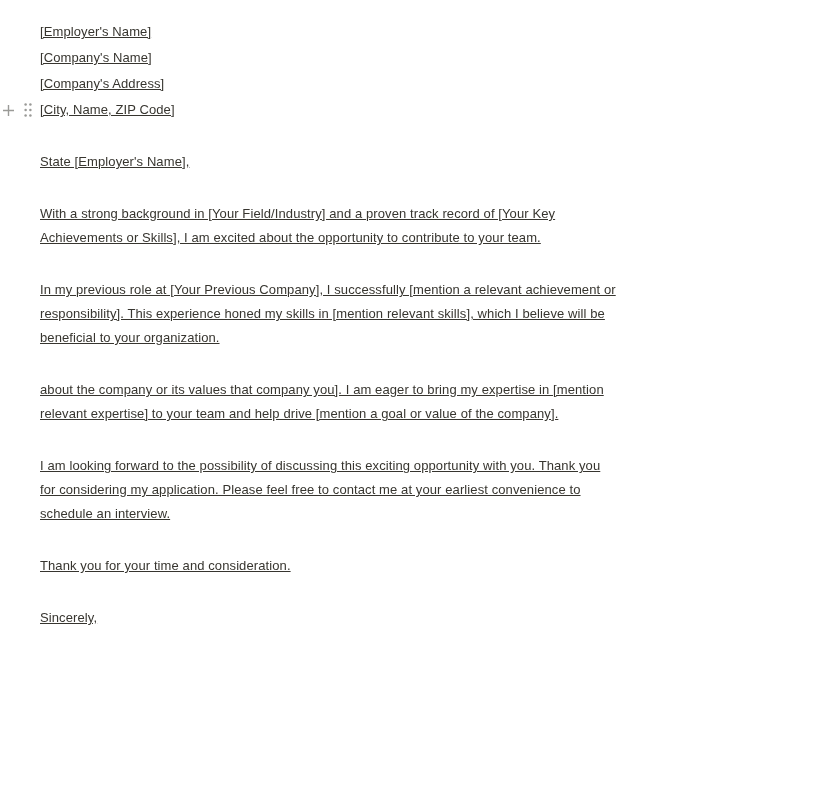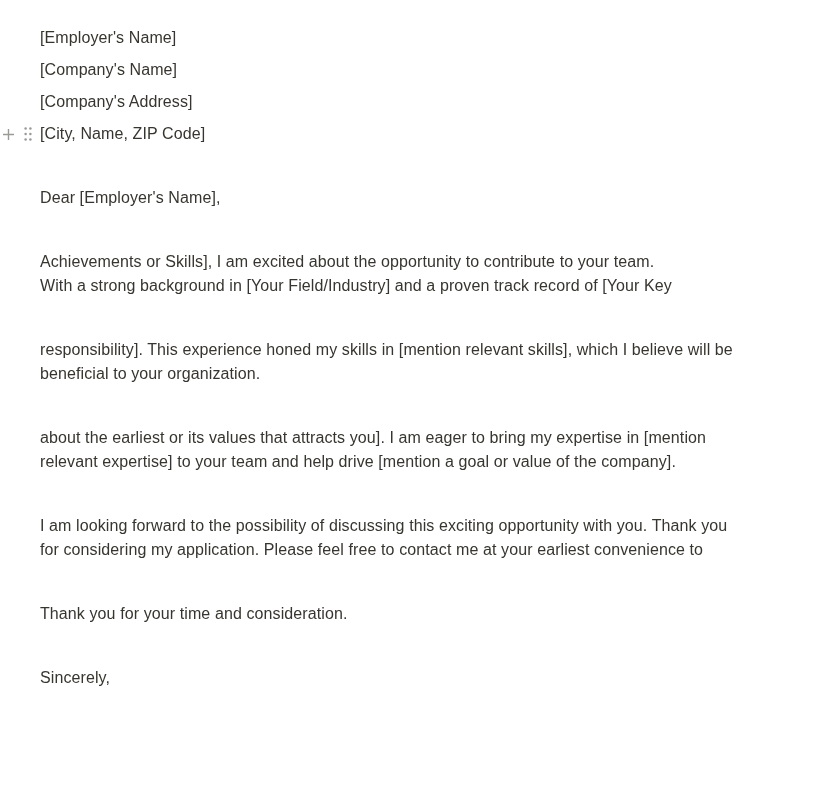--- a/index.html
+++ b/index.html
@@ -12,25 +12,26 @@
   }
   .canvas {
     position: relative;
     width: 829px;
     height: 798px;
     padding: 18px 20px 0 40px;
     color: #37352f;
   }
   .block {
     position: relative;
-    margin: 8px 0;
-    font-size: 16px;
+    margin: 2px 0;
+    font-size: 13px;
     line-height: 24px;
     letter-spacing: 0.1px;
     cursor: text;
+    text-decoration: underline;
   }
   .block .line { white-space: nowrap; }
   .spacer {
     height: 24px;
     margin: 2px 0;
   }
   .block-controls {
     position: absolute;
     left: -38px;
     top: 5px;
@@ -82,49 +83,51 @@
           <circle cx="6.4" cy="12.4" r="1.25" fill="currentColor"></circle>
         </svg>
       </span>
     </div>
     <div class="line">[City, Name, ZIP Code]</div>
   </div>
 
   <div class="spacer"></div>
 
   <div class="block">
-    <div class="line">Dear [Employer's Name],</div>
+    <div class="line">State [Employer's Name],</div>
   </div>
 
   <div class="spacer"></div>
 
   <div class="block">
+    <div class="line">With a strong background in [Your Field/Industry] and a proven track record of [Your Key</div>
     <div class="line">Achievements or Skills], I am excited about the opportunity to contribute to your team.</div>
-    <div class="line">With a strong background in [Your Field/Industry] and a proven track record of [Your Key</div>
   </div>
 
   <div class="spacer"></div>
 
   <div class="block">
+    <div class="line">In my previous role at [Your Previous Company], I successfully [mention a relevant achievement or</div>
     <div class="line">responsibility]. This experience honed my skills in [mention relevant skills], which I believe will be</div>
     <div class="line">beneficial to your organization.</div>
   </div>
 
   <div class="spacer"></div>
 
   <div class="block">
-    <div class="line">about the earliest or its values that attracts you]. I am eager to bring my expertise in [mention</div>
+    <div class="line">about the company or its values that company you]. I am eager to bring my expertise in [mention</div>
     <div class="line">relevant expertise] to your team and help drive [mention a goal or value of the company].</div>
   </div>
 
   <div class="spacer"></div>
 
   <div class="block">
     <div class="line">I am looking forward to the possibility of discussing this exciting opportunity with you. Thank you</div>
     <div class="line">for considering my application. Please feel free to contact me at your earliest convenience to</div>
+    <div class="line">schedule an interview.</div>
   </div>
 
   <div class="spacer"></div>
 
   <div class="block">
     <div class="line">Thank you for your time and consideration.</div>
   </div>
 
   <div class="spacer"></div>
 

